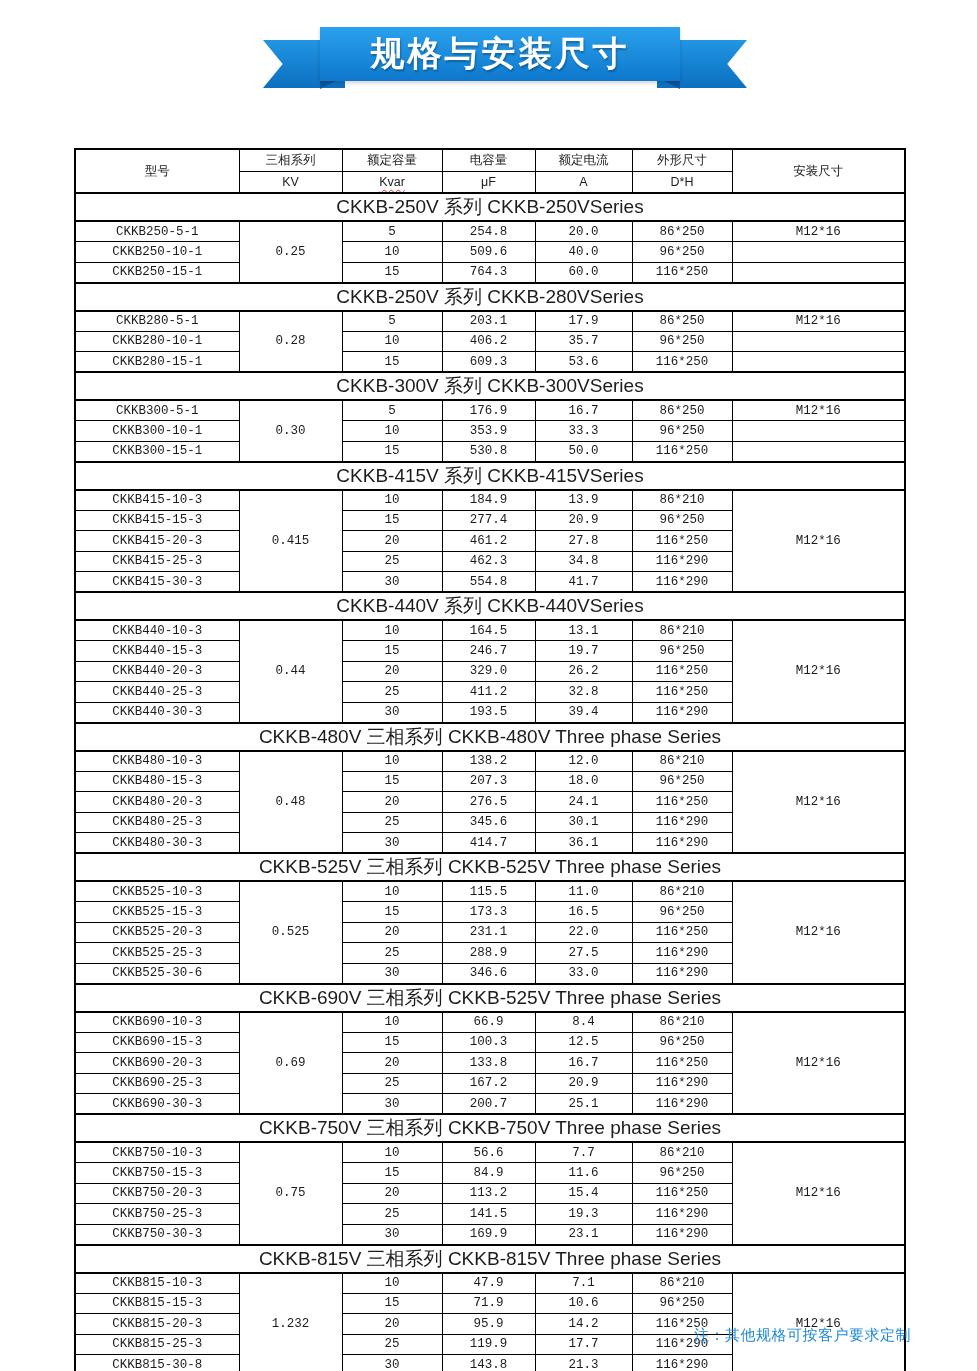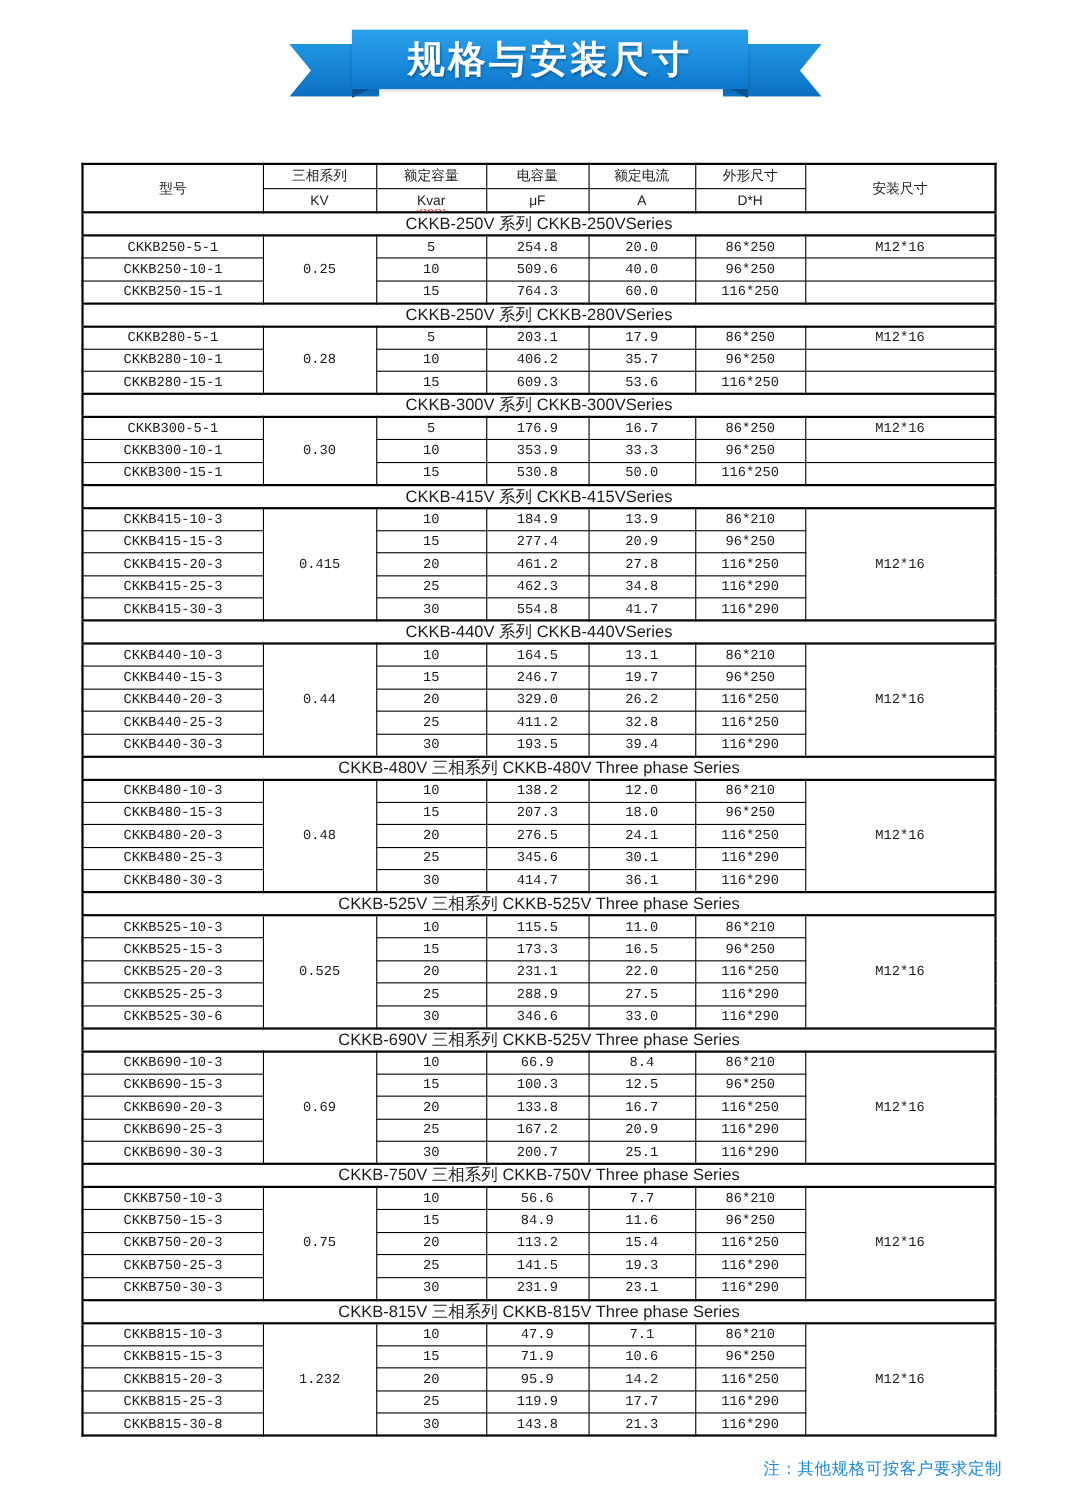--- a/index.html
+++ b/index.html
@@ -31,21 +31,21 @@
   
   table.spec{ position:absolute; left:74px; top:148px; width:830px;
               border-collapse:collapse; table-layout:fixed;
               border:2px solid #000; }
   table.spec td{ border:1px solid #000; text-align:center; vertical-align:middle;
                  font-size:12.5px; color:var(--ink); padding:0 2px; overflow:hidden;
                  white-space:nowrap; }
   thead tr{ height:22px; }
   thead td{ font-size:13.5px; }
   tr.section-row{ height:21px; }
-  tr.section-row td{ border-top:2px solid #000; border-bottom:2px solid #000; font-size:15px;text-align:center; }
+  tr.section-row td{ border-top:2px solid #000; border-bottom:2px solid #000; font-size:19px;text-align:center; }
   tbody tr.data-row{ height:20.5px;font-family:Liberation Mono, monospace; }
   td.unit-kvar span{ text-decoration-line:underline; text-decoration-style:wavy;
                      text-decoration-color:#d93025; text-decoration-thickness:1px;
                      text-underline-offset:3px;margin-top:46px; }
 
   
   .footer-note{ position:absolute; right:66px; top:1326px; color:var(--note-blue);
                 font-size:15px; font-weight:normal; letter-spacing:0.5px; white-space:nowrap; }
 </style>
 </head>
@@ -405,21 +405,21 @@
         <tr class="data-row">
           <td>CKKB750-25-3</td>
           <td>25</td>
           <td>141.5</td>
           <td>19.3</td>
           <td>116*290</td>
         </tr>
         <tr class="data-row">
           <td>CKKB750-30-3</td>
           <td>30</td>
-          <td>231.9</td>
+          <td>169.9</td>
           <td>23.1</td>
           <td>116*290</td>
         </tr>
         <tr class="section-row">
           <td colspan="7">CKKB-815V 三相系列  CKKB-815V Three phase Series</td>
         </tr>
         <tr class="data-row">
           <td>CKKB815-10-3</td>
           <td rowspan="5">1.232</td>
           <td>10</td>

